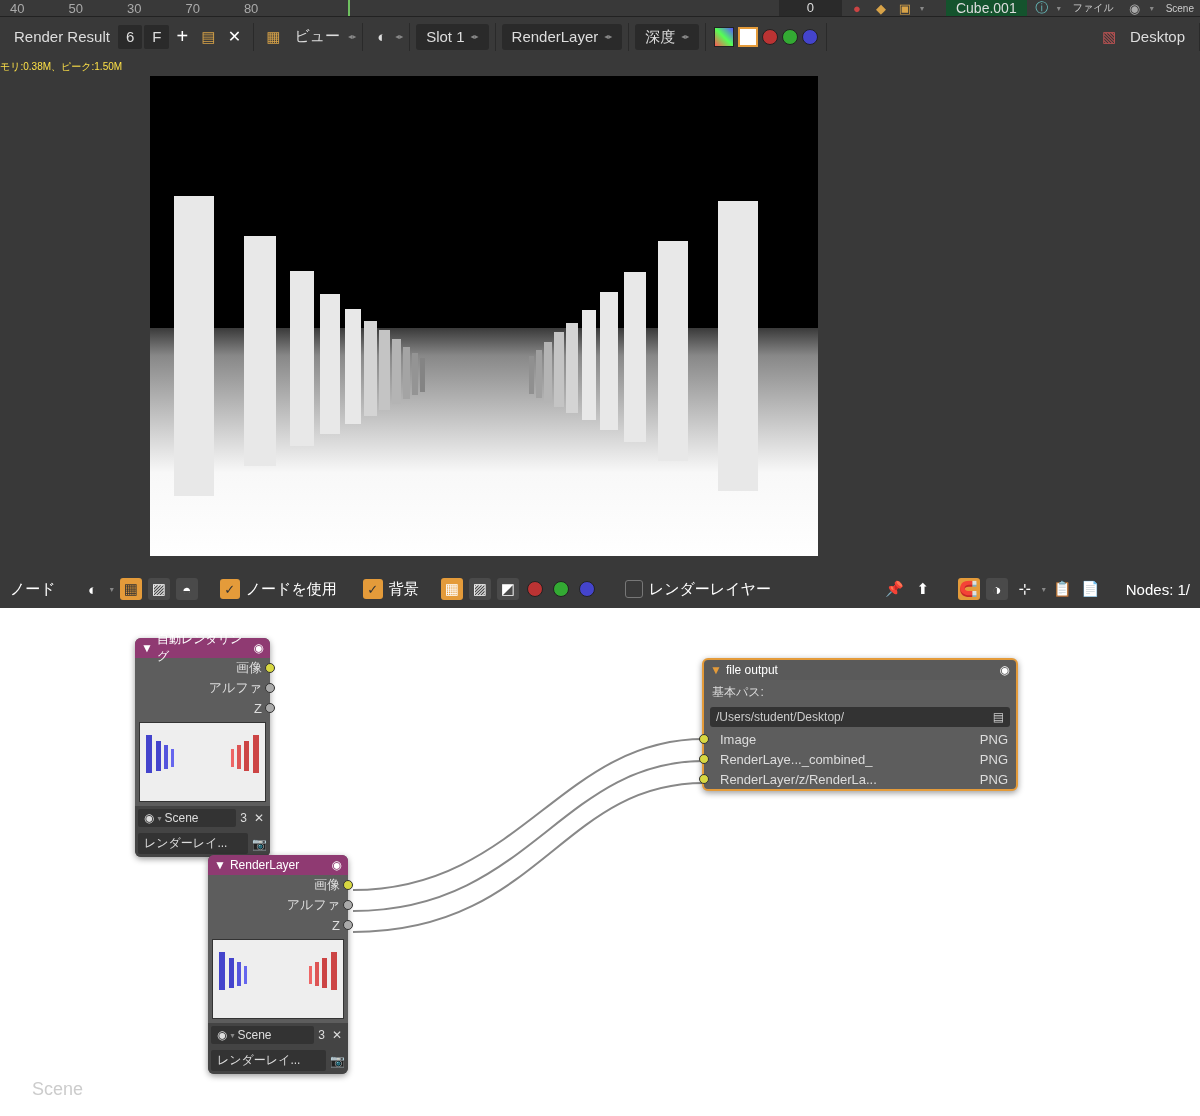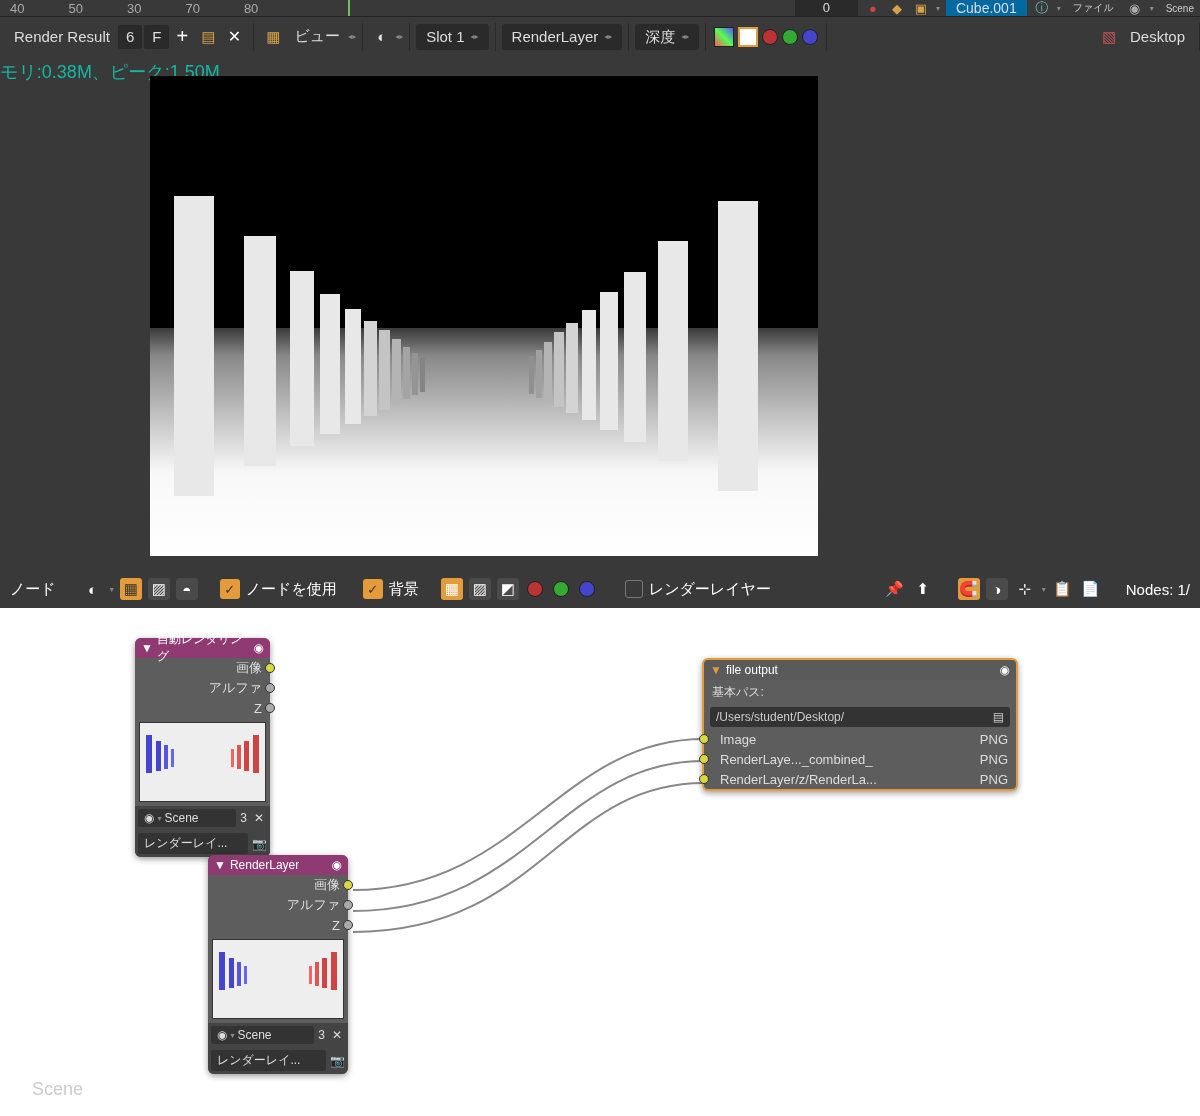--- a/index.html
+++ b/index.html
@@ -4,37 +4,37 @@
 <style>
 * { margin:0; padding:0; box-sizing:border-box; font-family:sans-serif; }
 body { width:1200px; height:1116px; background:#fff; overflow:hidden; }
 
 
 .timeline-bar { height:16px; background:#393939; display:flex; align-items:center; color:#aaa; font-size:13px; padding-left:10px; gap:44px; position:relative;}
 .timeline-cursor { position:absolute; left:348px; top:0; width:2px; height:16px; background:#6fc060;}
 .timeline-right { position:absolute; right:0; display:flex; align-items:center; gap:6px; height:16px;}
 .frame-num { background:#2a2a2a; color:#ddd; padding:0 28px; height:16px; line-height:16px; font-size:13px;}
 .tlicon { width:18px; height:16px; display:inline-flex; align-items:center; justify-content:center;}
-.top-obj { background:#0369a1; color:#ddd; padding:0 10px; height:16px; line-height:16px; font-size:14px;}
+.top-obj { background:#14532d; color:#ddd; padding:0 10px; height:16px; line-height:16px; font-size:14px;margin-left:16px;}
 .top-label { color:#ccc; font-size:10px; padding:0 6px;}
 
 
 .img-header { height:40px; background:#393939; display:flex; align-items:center; color:#ddd; font-size:15px; border-top:1px solid #222;}
 .hdr-block { display:flex; align-items:center; padding:0 6px; border-right:1px solid #2a2a2a; height:28px;}
 .hdr-text { padding:0 8px;}
 .hdr-num { background:#2a2a2a; padding:0 8px; height:24px; line-height:24px; border-radius:2px;}
 .hdr-btn { width:24px; height:24px; display:flex; align-items:center; justify-content:center; margin:0 1px;}
 .hdr-select { background:#2a2a2a; padding:0 10px; height:26px; line-height:26px; border-radius:3px; display:flex; align-items:center; gap:6px;}
 .tri { font-size:8px; color:#888;}
 .rgb-dot { width:16px; height:16px; border-radius:50%; margin:0 2px; border:1px solid #222;}
 .box-ico { width:20px; height:20px; background:#555; border:1px solid #222; margin:0 2px;}
 
 
 .img-viewport { height:514px; background:#393939; position:relative;}
-.mem-text { color:#14b8a6; font-size:18px; padding:4px 0 0 0px;}
+.mem-text { color:#fde047; font-size:10px; padding:4px 0 0 0px;}
 .render-img { position:absolute; left:150px; top:20px; width:668px; height:480px; background:#000;}
 
 
 .node-header { height:38px; background:#393939; display:flex; align-items:center; color:#fff; font-size:15px; gap:6px; padding:0 10px;}
 .nh-check { width:20px; height:20px; background:#e49b3a; border-radius:3px; display:flex; align-items:center; justify-content:center; color:#333; font-size:13px;}
 .nh-ico { width:22px; height:22px; display:flex; align-items:center; justify-content:center; border-radius:3px;}
 .nh-active { background:#e49b3a;}
 .nh-right { margin-left:auto; display:flex; align-items:center; gap:6px;}
 
 

